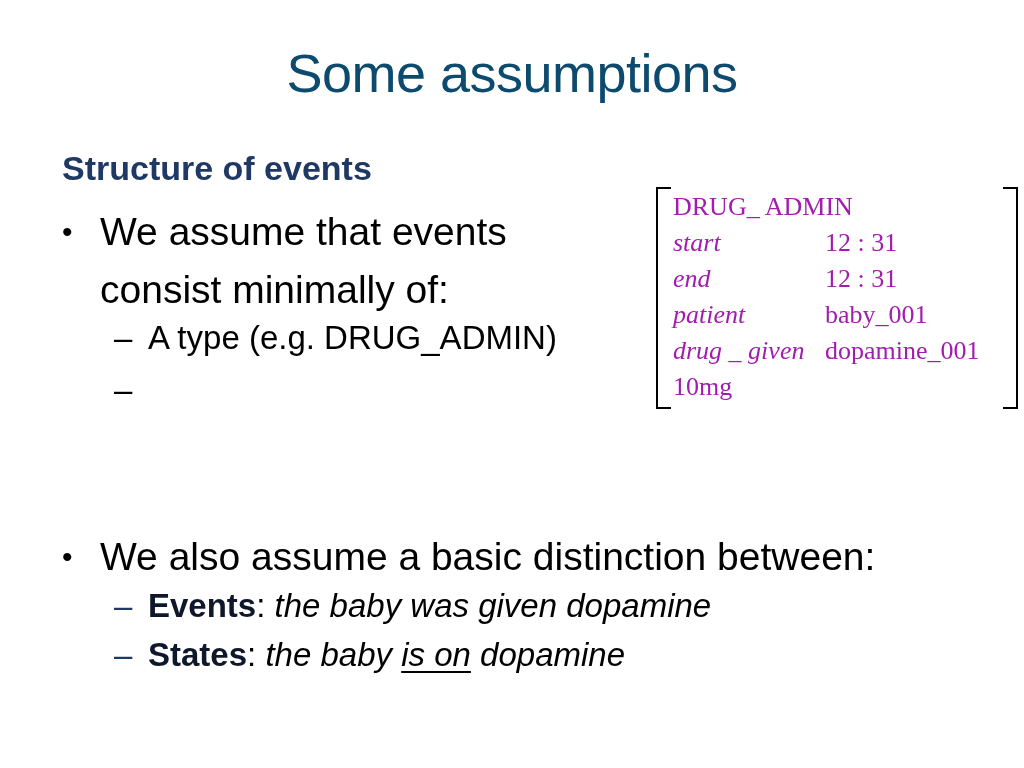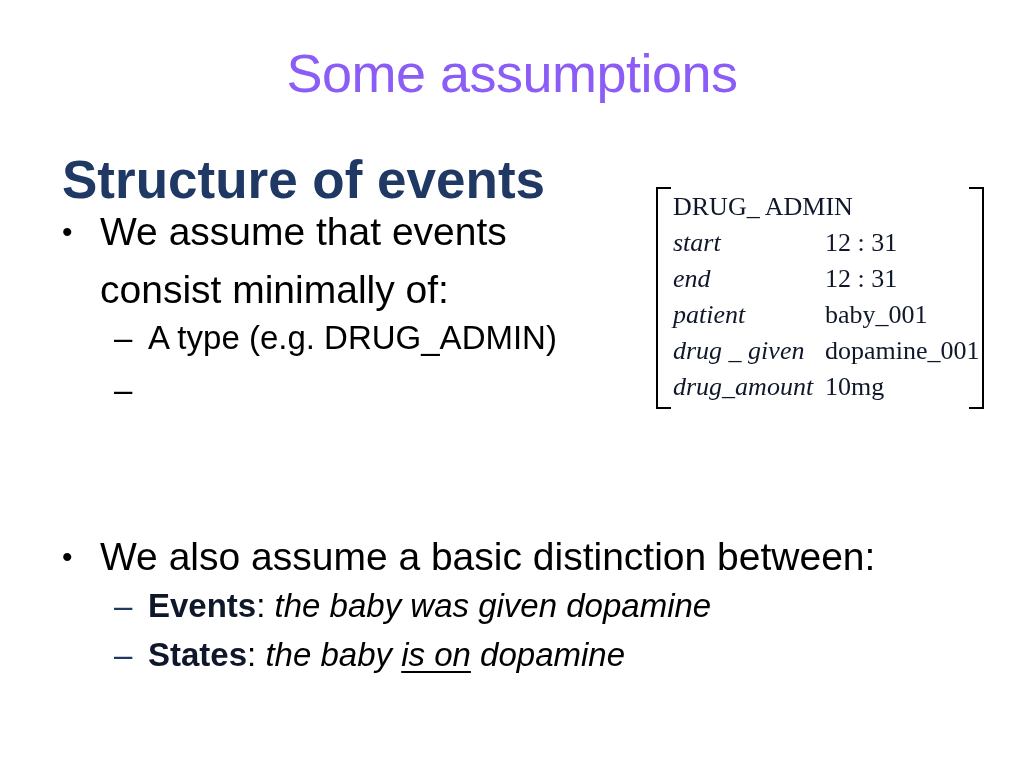--- a/index.html
+++ b/index.html
@@ -3,25 +3,25 @@
 <meta charset="utf-8">
 <style>
   html,body { margin:0; padding:0; background:#ffffff; }
   .slide {
     position:relative; width:1024px; height:768px; background:#ffffff;
     font-family:"Liberation Sans", sans-serif; color:#000000; overflow:hidden;
   }
   .title {
     position:absolute; top:42px; left:0; width:1024px;
     text-align:center; font-size:54px; line-height:1.15;
-    color:#8b5cf6; font-weight:400; letter-spacing:-0.5px;
+    color:#0c4a6e; font-weight:400; letter-spacing:-0.5px;
   }
   .section-heading {
     position:absolute; left:62px;
-    font-size:53px; font-weight:700; color:#1F3864; line-height:1.2;
+    font-size:34px; font-weight:700; color:#1F3864; line-height:1.2;
   }
   #heading-structure { top:148px; }
   #heading-types { top:471px; }
 
   .bullet-row { position:absolute; left:62px; display:flex; }
   .bullet-row .marker {
     flex:0 0 38px; font-size:30px; line-height:58px;
   }
   .bullet-row .bullet-text {
     font-size:39px; line-height:58px;
@@ -37,21 +37,21 @@
   .sub-row { display:flex; }
   .sub-row .dash { flex:0 0 34px; }
   #subs-types .sub-row .dash { color:#1F3864; }
   .term { font-weight:700; color:#0f172a; }
   .example { font-style:italic; }
   .example.underlined { text-decoration:underline; text-decoration-thickness:2px; text-underline-offset:5px; }
 
   
   .avm {
     position:absolute; left:656px; top:187px; width:328px; height:222px;
-    font-family:"Liberation Serif", serif; font-size:26px; color:#0f172a;
+    font-family:"Liberation Serif", serif; font-size:26px; color:#a21caf;padding-left:34px;
   }
   .avm .bracket { position:absolute; top:0; bottom:0; width:13px; }
   .avm .bracket-left  { left:0;  border-left:2px solid #000; border-top:2px solid #000; border-bottom:2px solid #000; }
   .avm .bracket-right { right:0; border-right:2px solid #000; border-top:2px solid #000; border-bottom:2px solid #000; }
   .avm-content { position:absolute; left:17px; right:15px; top:2px; }
   .avm-type { line-height:36px; }
   .avm-row { display:grid; grid-template-columns:152px auto; line-height:36px; }
   .avm-attr { font-style:italic; }
   .avm-value { font-style:normal; }
 </style>
@@ -94,21 +94,20 @@
       </div>
       <div class="avm-row">
         <span class="avm-attr">patient</span>
         <span class="avm-value">baby_001</span>
       </div>
       <div class="avm-row">
         <span class="avm-attr">drug _ given</span>
         <span class="avm-value">dopamine_001</span>
       </div>
       <div class="avm-row">
-        <span class="avm-attr">drug_amount</span>
         <span class="avm-value">10mg</span>
       </div>
     </div>
   </div>
 
 
   <div class="bullet-row" id="bullet-types">
     <span class="marker">•</span>
     <span class="bullet-text">We also assume a basic distinction between:</span>
   </div>

